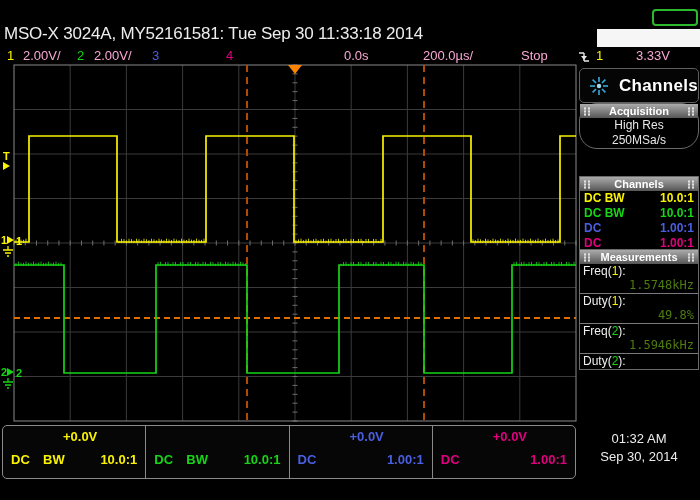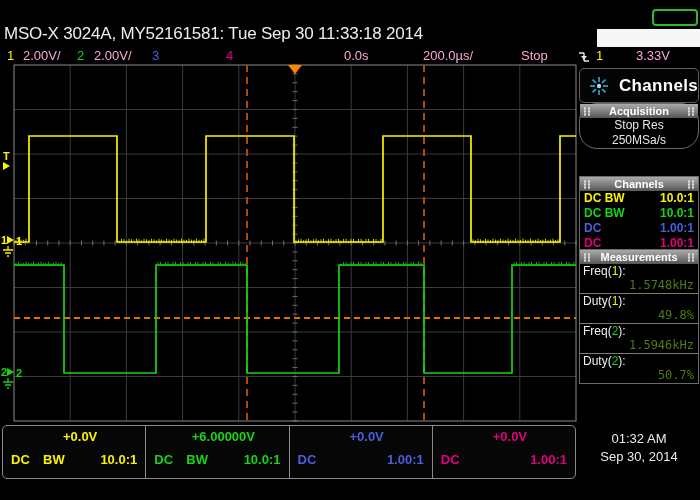--- a/index.html
+++ b/index.html
@@ -454,21 +454,21 @@
     </svg>
     <span id="agilent-text">Channels</span>
   </div>
 
   <div class="abs side section" id="acq-box">
     <div class="sec-head">
       <div class="grip l"></div>
       <span>Acquisition</span>
       <div class="grip r"></div>
     </div>
-    <div class="center-line">Stop Res</div>
+    <div class="center-line">High Res</div>
     <div class="center-line">250MSa/s</div>
   </div>
 
   <div class="abs side section" id="chan-box">
     <div class="sec-head">
       <div class="grip l"></div>
       <span>Channels</span>
       <div class="grip r"></div>
     </div>
     <div class="chrow c1">
@@ -502,36 +502,34 @@
     <div class="mcell">
       <div class="mlabel"><span>Duty(</span><span class="c1">1</span><span>):</span></div>
       <div class="mvalue">49.8%</div>
     </div>
     <div class="mcell">
       <div class="mlabel"><span>Freq(</span><span class="c2">2</span><span>):</span></div>
       <div class="mvalue">1.5946kHz</div>
     </div>
     <div class="mcell">
       <div class="mlabel"><span>Duty(</span><span class="c2">2</span><span>):</span></div>
-      <div class="mvalue">50.7%</div>
     </div>
   </div>
 
   <div class="abs" id="clock-time" style="top:431px">01:32 AM</div>
   <div class="abs" id="clock-date" style="top:449px">Sep 30, 2014</div>
 
   <div class="abs" id="bottom-bar">
     <div class="bbox c1">
       <div class="boffset">+0.0V</div>
       <div class="bcoup">DC</div>
       <div class="bbw">BW</div>
       <div class="bprobe">10.0:1</div>
     </div>
     <div class="bbox c2">
-      <div class="boffset">+6.00000V</div>
       <div class="bcoup">DC</div>
       <div class="bbw">BW</div>
       <div class="bprobe">10.0:1</div>
     </div>
     <div class="bbox c3">
       <div class="boffset">+0.0V</div>
       <div class="bcoup">DC</div>
       <div class="bbw"></div>
       <div class="bprobe">1.00:1</div>
     </div>

